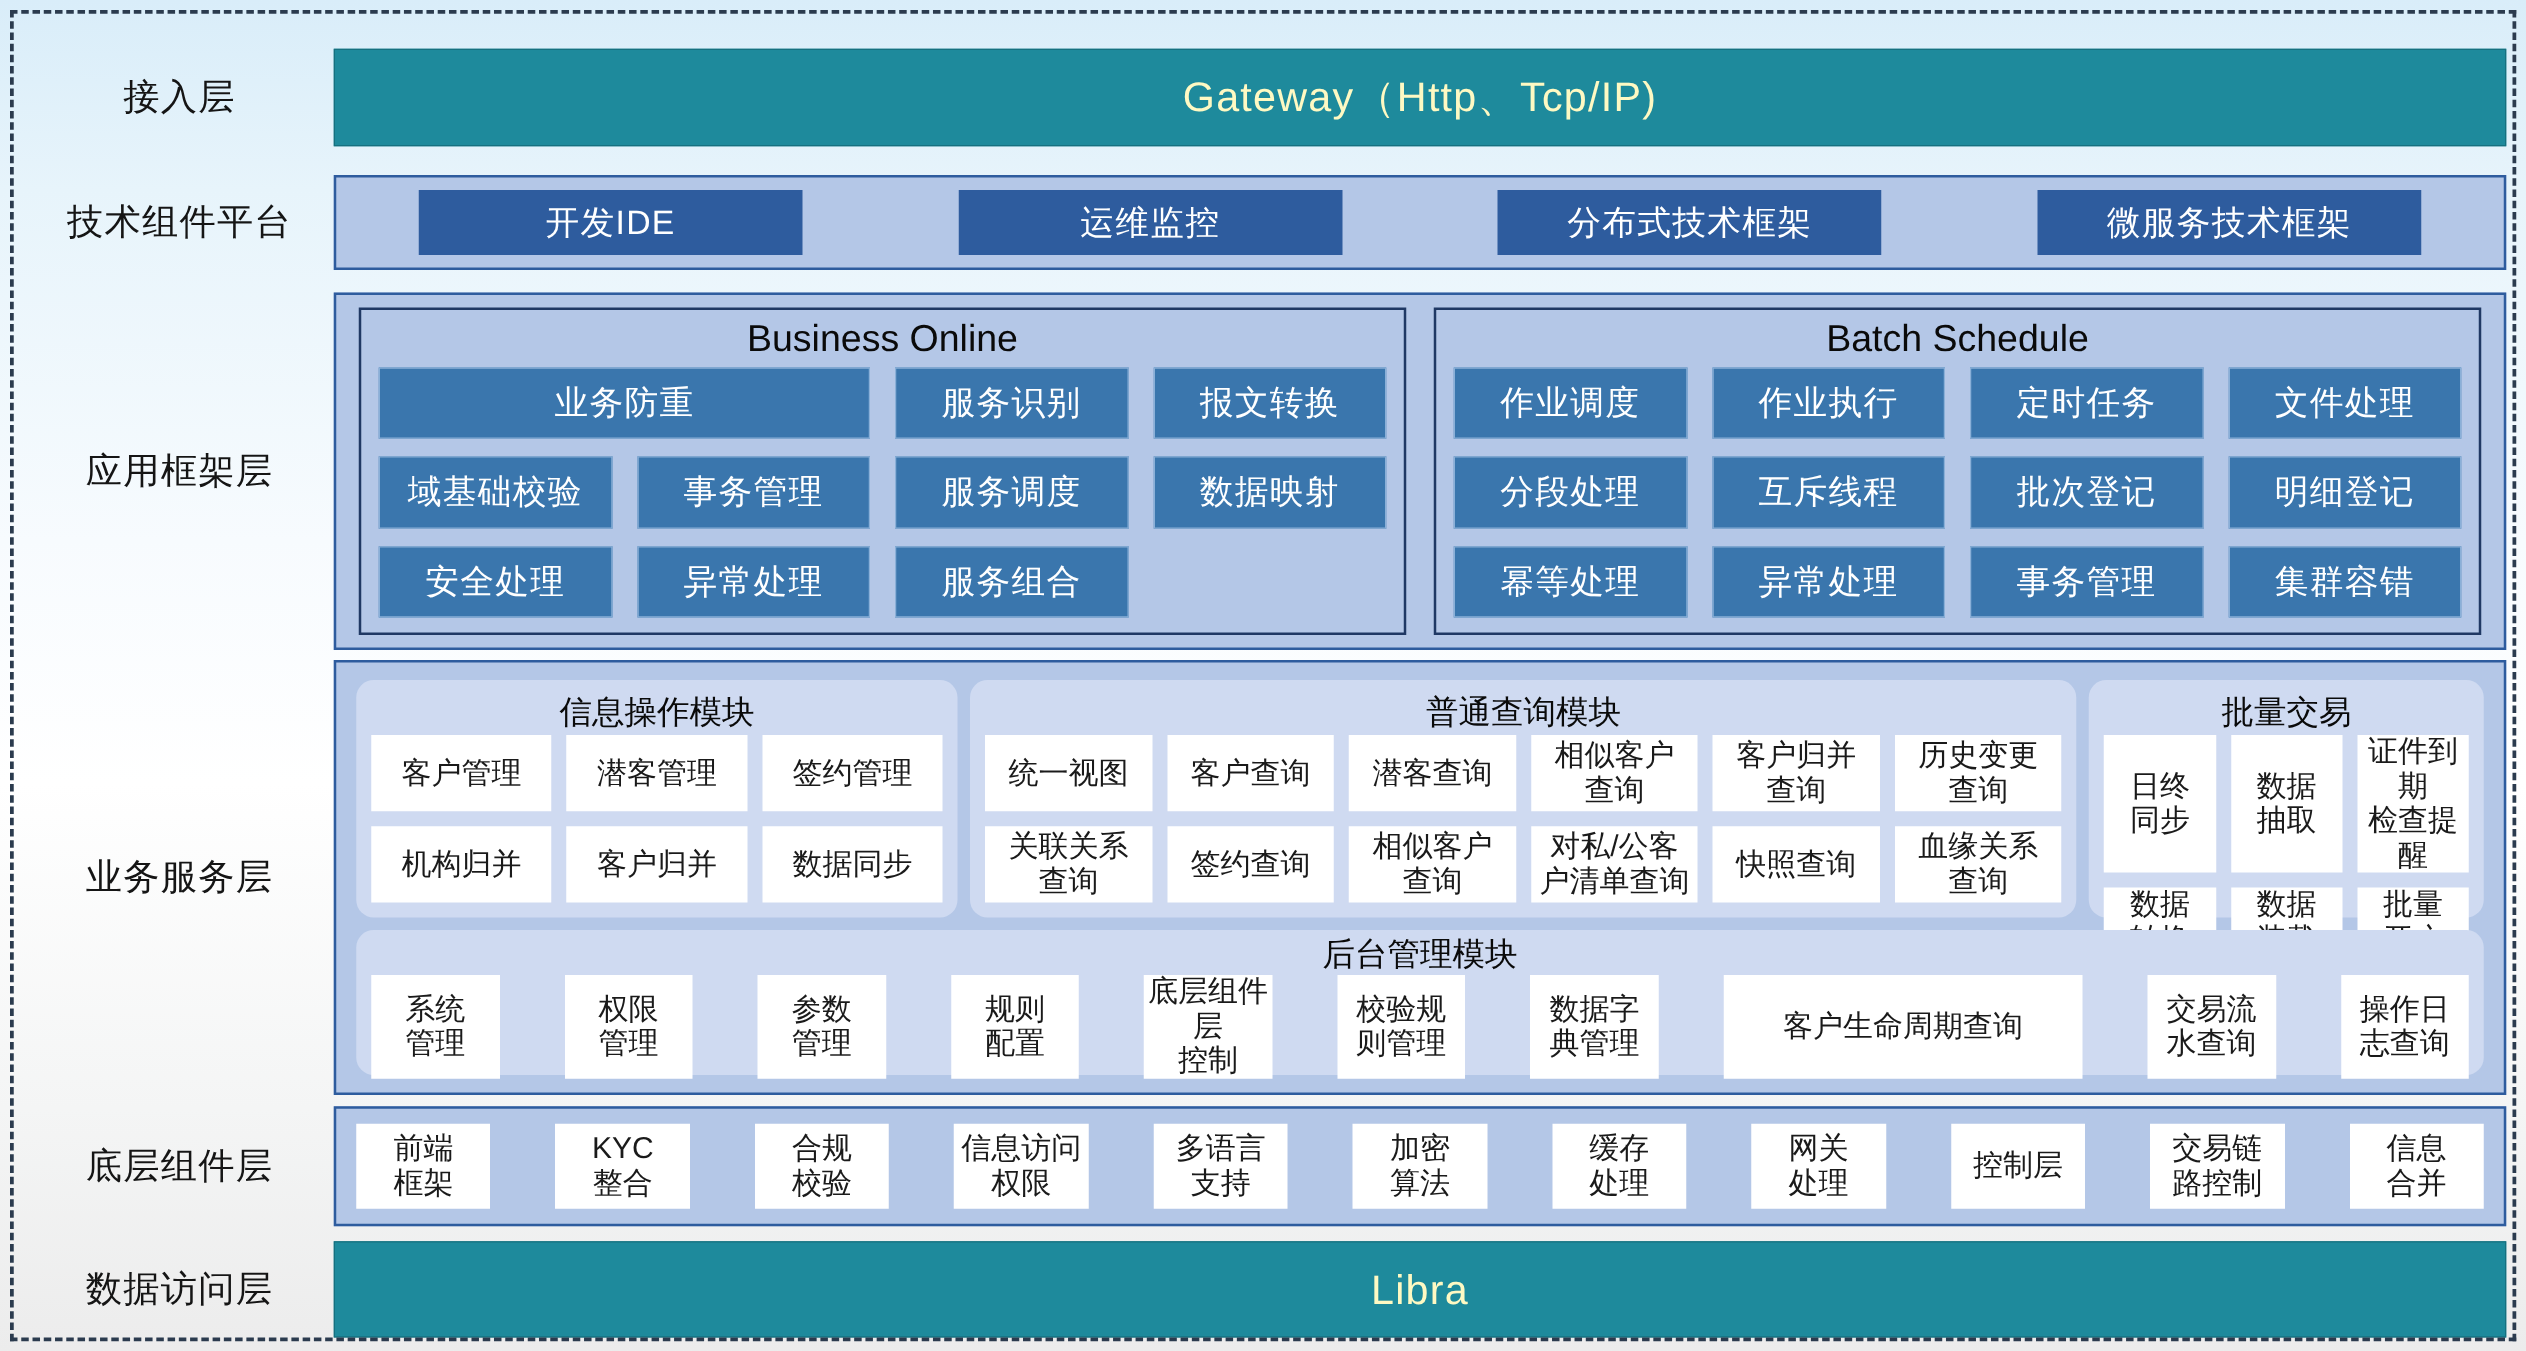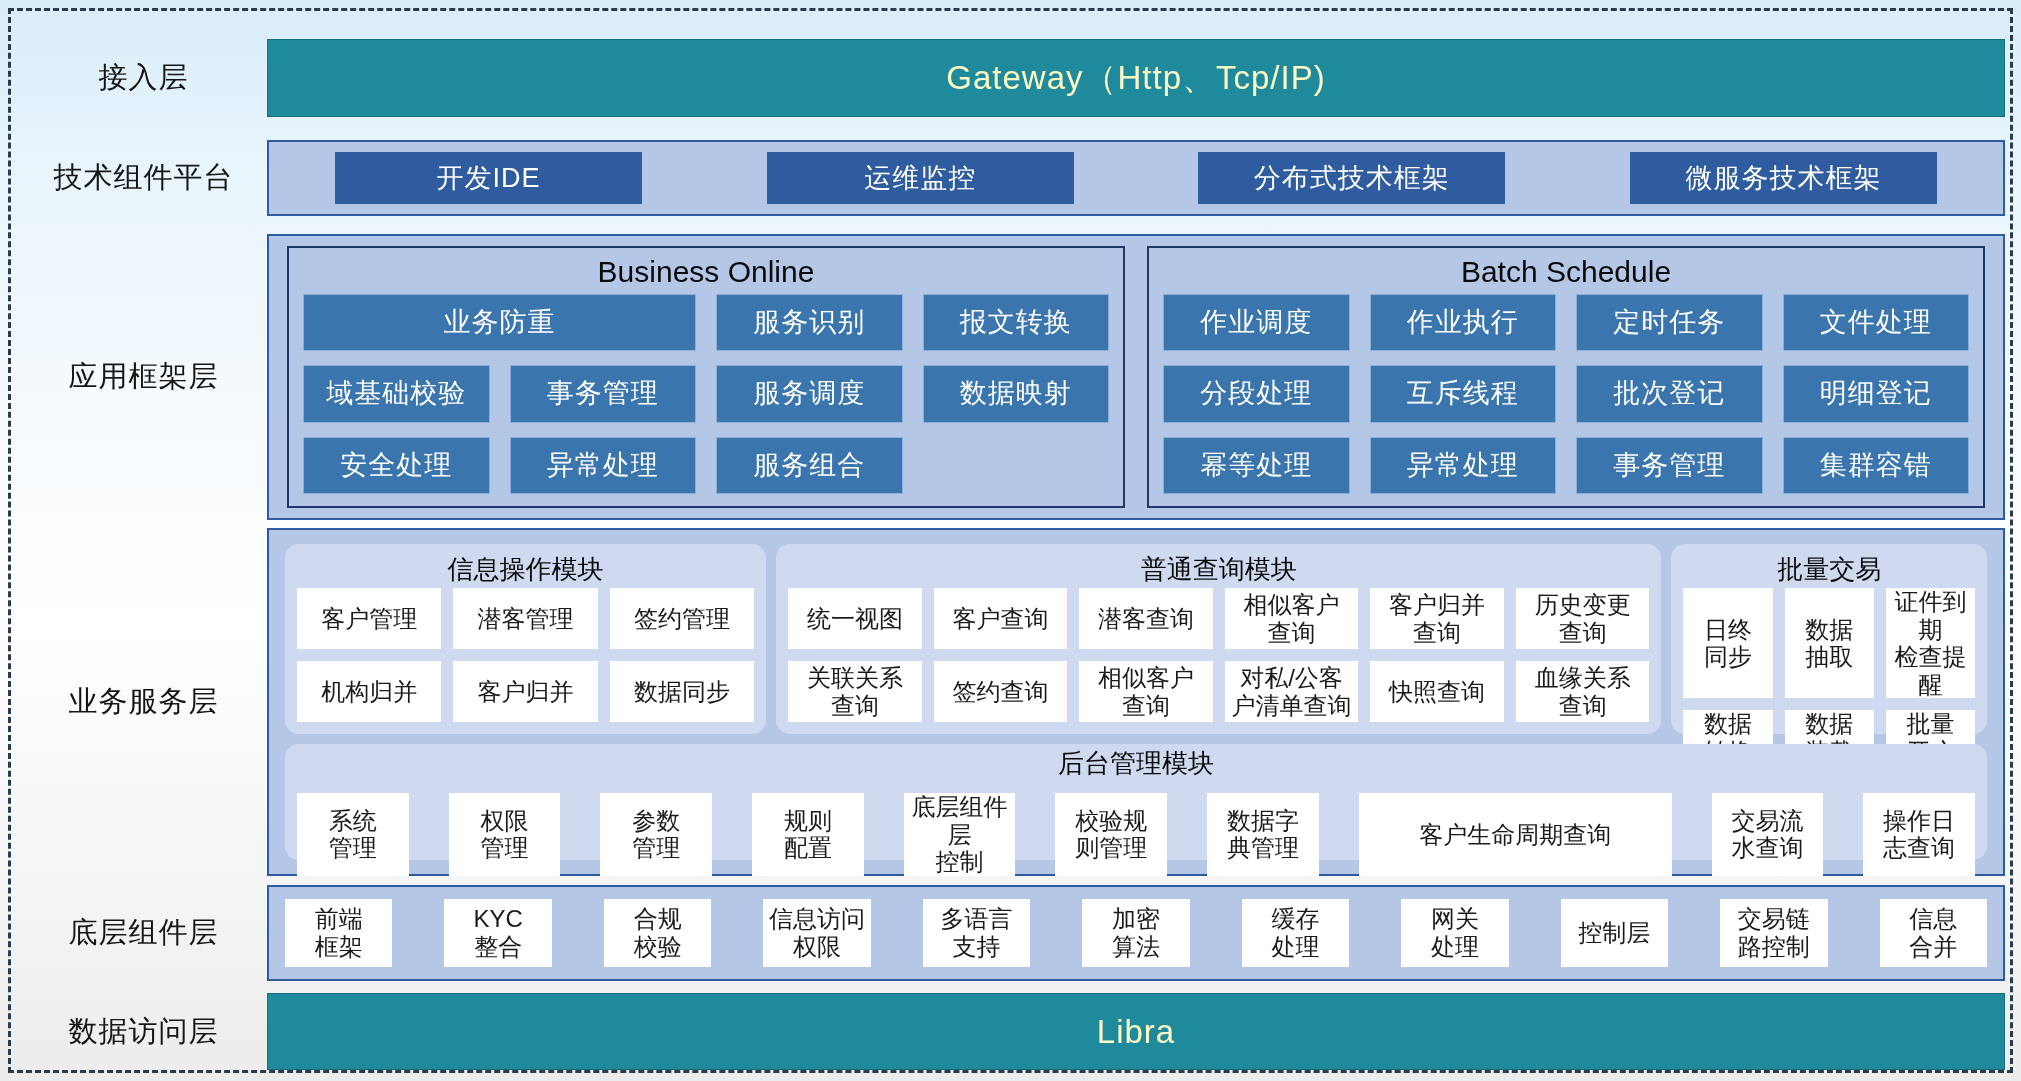--- a/index.html
+++ b/index.html
@@ -72,21 +72,21 @@
   .white-box{
     background:#ffffff;color:#1a1a1a;font-size:24px;line-height:1.15;
     display:flex;align-items:center;justify-content:center;white-space:pre-line;
     text-align:center;
   }
   .admin-panel{
     height:104px;flex:0 0 auto;border-radius:14px;background:#cfdaf1;
     padding:2px 12px 10px;display:flex;flex-direction:column;
   }
   .admin-title{height:34px;line-height:34px;text-align:center;font-size:26px;color:#0a0a0a;}
-  .admin-row{flex:1;display:flex;gap:40px;margin-top:13px;}
+  .admin-row{flex:1;display:flex;gap:52px;}
   .admin-row .white-box{flex:1;}
 
   .base-panel{padding:12px 16px;gap:52px;}
   .base-panel .white-box{flex:1;}
 </style>
 </head>
 <body>
 
 <div class="frame"></div>
 

